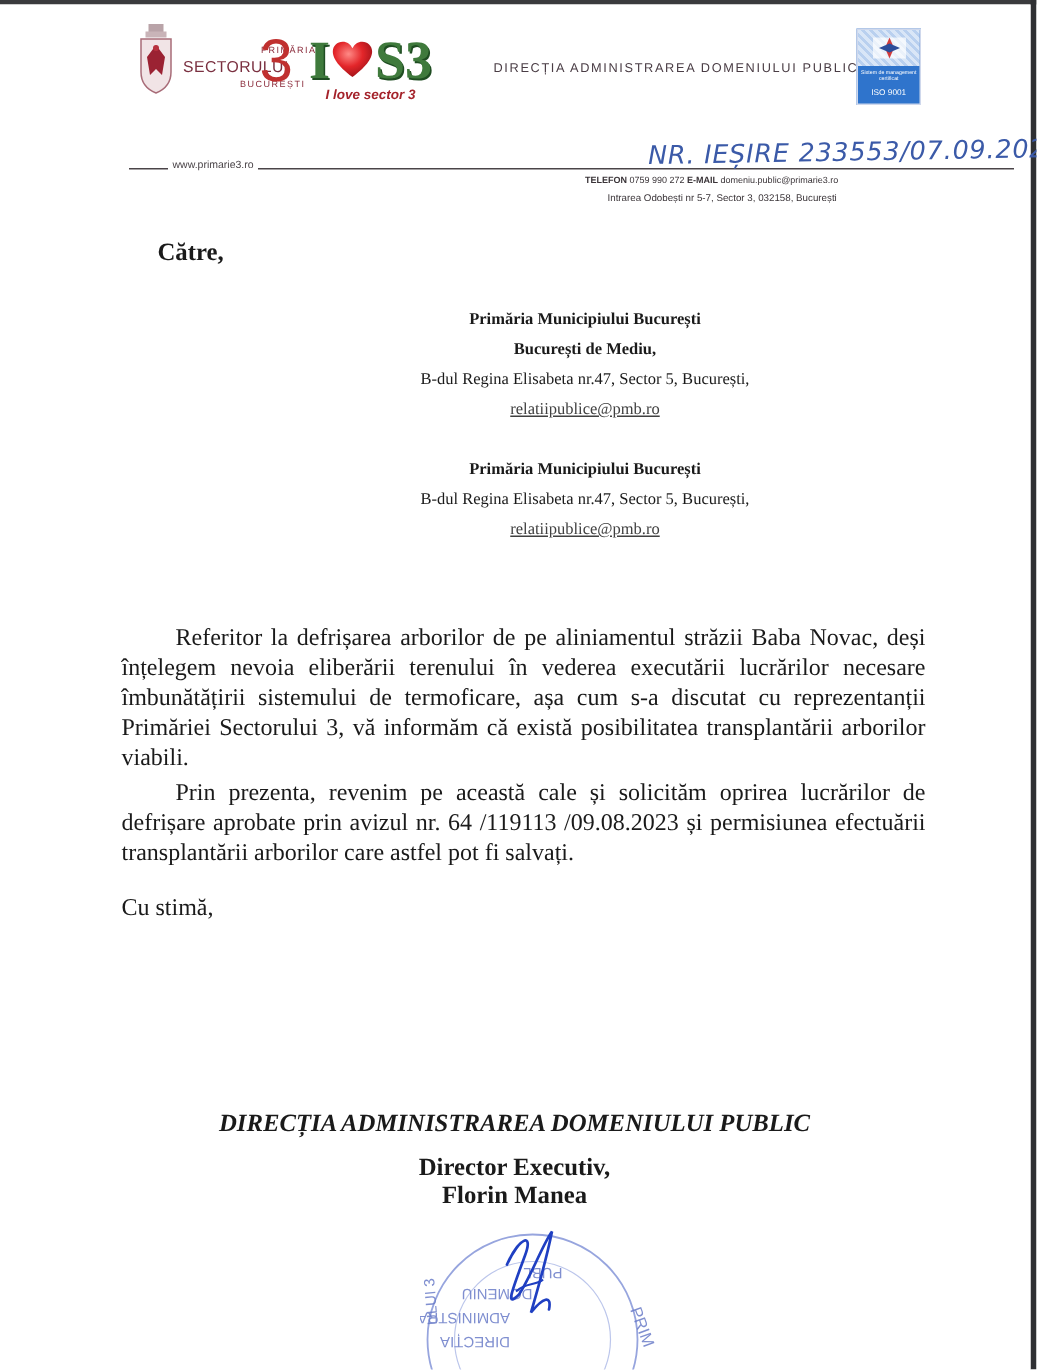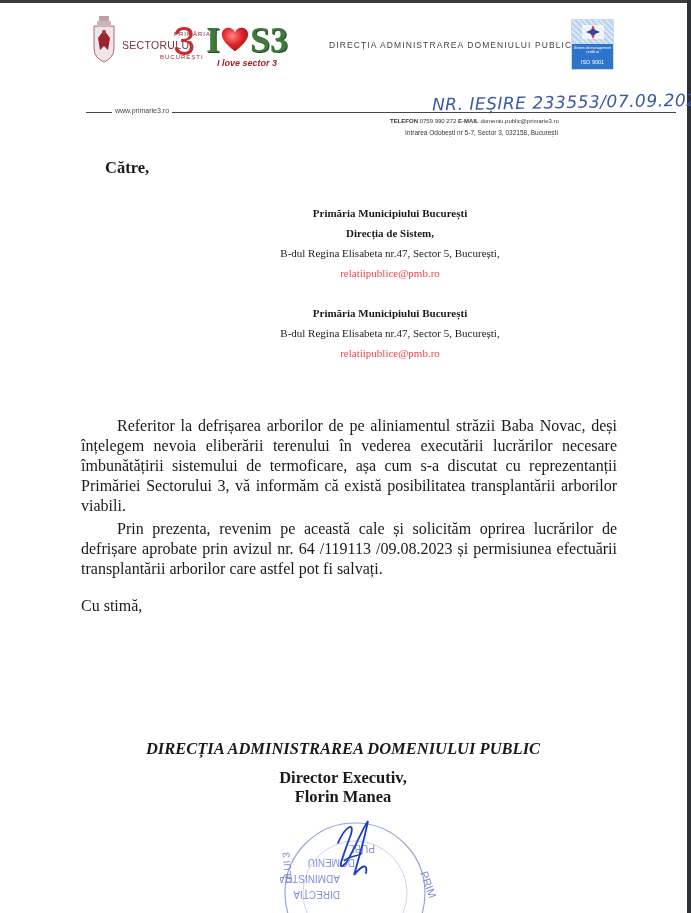--- a/index.html
+++ b/index.html
@@ -33,21 +33,21 @@
   .web-label { position: absolute; left: 112px; top: 104px; padding: 0 3px; background: #fff; font-family: "Liberation Sans", sans-serif; font-size: 7px; color: #4a4448; }
   .reg-number { position: absolute; left: 432px; top: 89px; font-family: "DejaVu Sans", sans-serif; font-style: italic; font-size: 17px; color: #3b5aa8; letter-spacing: 0.5px; transform: rotate(-1deg); white-space: nowrap; }
   .contact-1 { position: absolute; left: 390px; top: 115px; font-family: "Liberation Sans", sans-serif; font-size: 6px; color: #3a3438; white-space: nowrap; }
   .contact-1 b { font-weight: bold; }
   .contact-2 { position: absolute; left: 405px; top: 126px; font-family: "Liberation Sans", sans-serif; font-size: 6.5px; color: #3a3438; white-space: nowrap; }
 
   
   .catre { position: absolute; left: 85px; top: 155px; font-size: 16.5px; font-weight: bold; margin-left: 20px; }
   .addr { position: absolute; left: 140px; width: 500px; text-align: center; font-size: 11px; line-height: 20px; }
   .addr .b { font-weight: bold; }
-  .addr a { color: #ef4444; }
+  .addr a { color: #404040; text-decoration: underline; }
   .addr-1 { top: 200px; }
   .addr-2 { top: 300px; }
 
   .para { position: absolute; left: 81px; width: 536px; font-size: 16px; line-height: 20px; text-align: justify; font-family: Liberation Serif, serif; }
   .para-1 { top: 413px; text-indent: 36px; }
   .para-2 { top: 516px; text-indent: 36px; }
   .closing { position: absolute; left: 81px; top: 594px; font-size: 16px; }
 
   .sig-org { position: absolute; left: 140px; width: 406px; top: 736px; text-align: center; font-size: 16.5px; font-weight: bold; font-style: italic; }
   .sig-role { position: absolute; left: 140px; width: 406px; top: 765px; text-align: center; font-size: 16.5px; font-weight: bold; line-height: 19px; }
@@ -116,21 +116,21 @@
     <span>0759 990 272</span>
     <b>E-MAIL</b>
     <span>domeniu.public@primarie3.ro</span>
   </div>
   <div class="contact-2">Intrarea Odobești nr 5-7, Sector 3, 032158, București</div>
 
   <div class="catre">Către,</div>
 
   <div class="addr addr-1">
     <div class="b">Primăria Municipiului București</div>
-    <div class="b">Direcția de Sistem,</div>
+    <div class="b">București de Mediu,</div>
     <div>B-dul Regina Elisabeta nr.47, Sector 5, București,</div>
     <div><a>relatiipublice@pmb.ro</a></div>
   </div>
 
   <div class="addr addr-2">
     <div class="b">Primăria Municipiului București</div>
     <div>B-dul Regina Elisabeta nr.47, Sector 5, București,</div>
     <div><a>relatiipublice@pmb.ro</a></div>
   </div>
 

